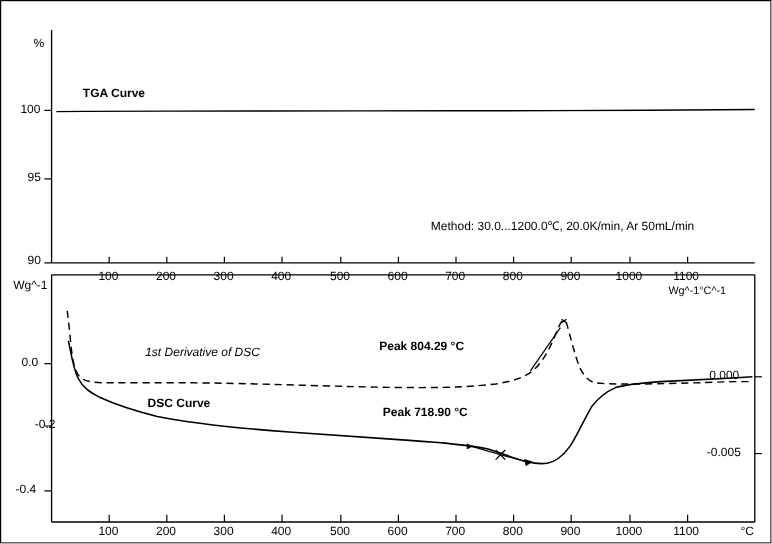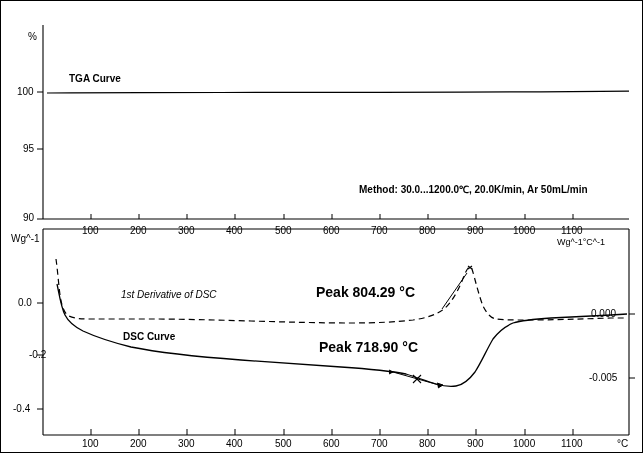--- a/index.html
+++ b/index.html
@@ -8,21 +8,21 @@
     position:relative;
     width:643px;height:453px;
     background:#ffffff;
     border:1px solid #000;
     box-sizing:border-box;
     overflow:hidden;
   }
   .lbl{position:absolute;font-size:10px;color:#000;white-space:nowrap;}
   .lbl-sm{font-size:9px;}
   svg{position:absolute;left:0;top:0;}
-  .ann{position:absolute;font-size:14px;font-weight:bold;color:#000;white-space:nowrap;}
+  .ann{position:absolute;font-size:10px;font-weight:bold;color:#000;white-space:nowrap;}
   .annblock{position:absolute;font-size:10px;color:#000;line-height:15px;white-space:nowrap;}
   .curvelbl{position:absolute;font-size:10px;font-weight:bold;color:#000;white-space:nowrap;}
   .curvelbl-it{position:absolute;font-size:10px;font-style:italic;color:#000;white-space:nowrap;}
 </style>
 </head>
 <body>
 
 <div id="root">
 
   <svg width="643" height="453">
@@ -141,15 +141,15 @@
   <div class="lbl" style="left:560px;top:437px;">1100</div>
   <div class="lbl" style="left:616px;top:437px;">°C</div>
 
   <div class="curvelbl" style="left:68px;top:72px;">TGA Curve</div>
   <div class="curvelbl" style="left:122px;top:330px;">DSC Curve</div>
   <div class="curvelbl-it" style="left:120px;top:288px;">1st Derivative of DSC</div>
 
   <div class="ann" style="left:318px;top:338px;">Peak  718.90 °C</div>
   <div class="ann" style="left:315px;top:283px;">Peak  804.29 °C</div>
 
-  <div class="annblock" style="left:358px;top:181px;font-weight:bold;">Method: 30.0...1200.0℃, 20.0K/min, Ar 50mL/min</div>
+  <div class="annblock" style="left:358px;top:181px;">Method: 30.0...1200.0℃, 20.0K/min, Ar 50mL/min</div>
 
 </div>
 
 </body></html>

